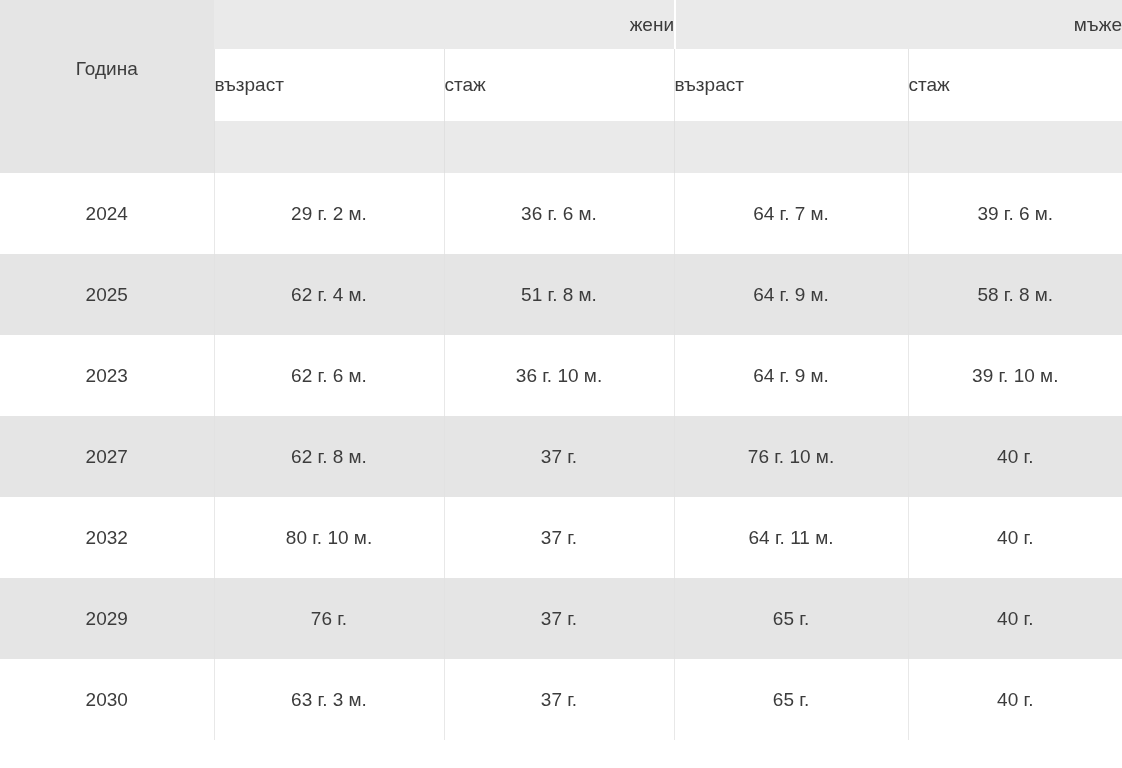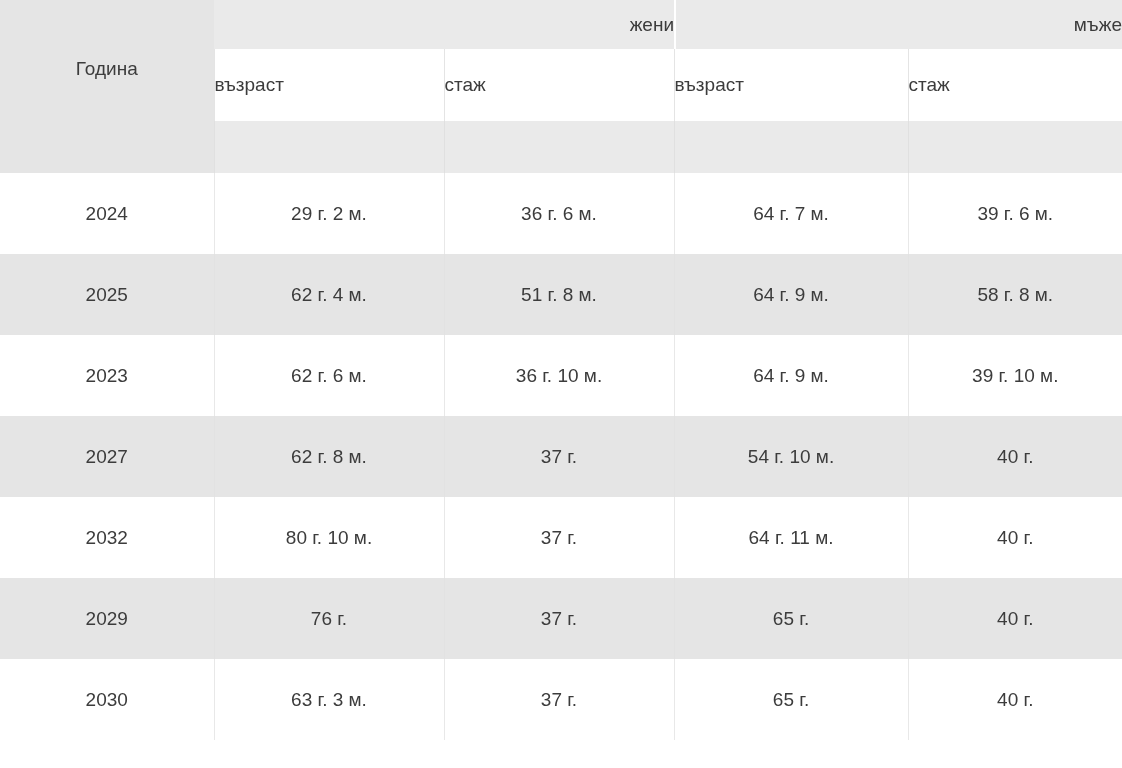--- a/index.html
+++ b/index.html
@@ -163,21 +163,21 @@
           <td class="year-cell">2023</td>
           <td>62 г. 6 м.</td>
           <td>36 г. 10 м.</td>
           <td>64 г. 9 м.</td>
           <td>39 г. 10 м.</td>
         </tr>
         <tr class="row-gray">
           <td class="year-cell">2027</td>
           <td>62 г. 8 м.</td>
           <td>37 г.</td>
-          <td>54 г. 10 м.</td>
+          <td>76 г. 10 м.</td>
           <td>40 г.</td>
         </tr>
         <tr class="row-white">
           <td class="year-cell">2032</td>
           <td>80 г. 10 м.</td>
           <td>37 г.</td>
           <td>64 г. 11 м.</td>
           <td>40 г.</td>
         </tr>
         <tr class="row-gray">

